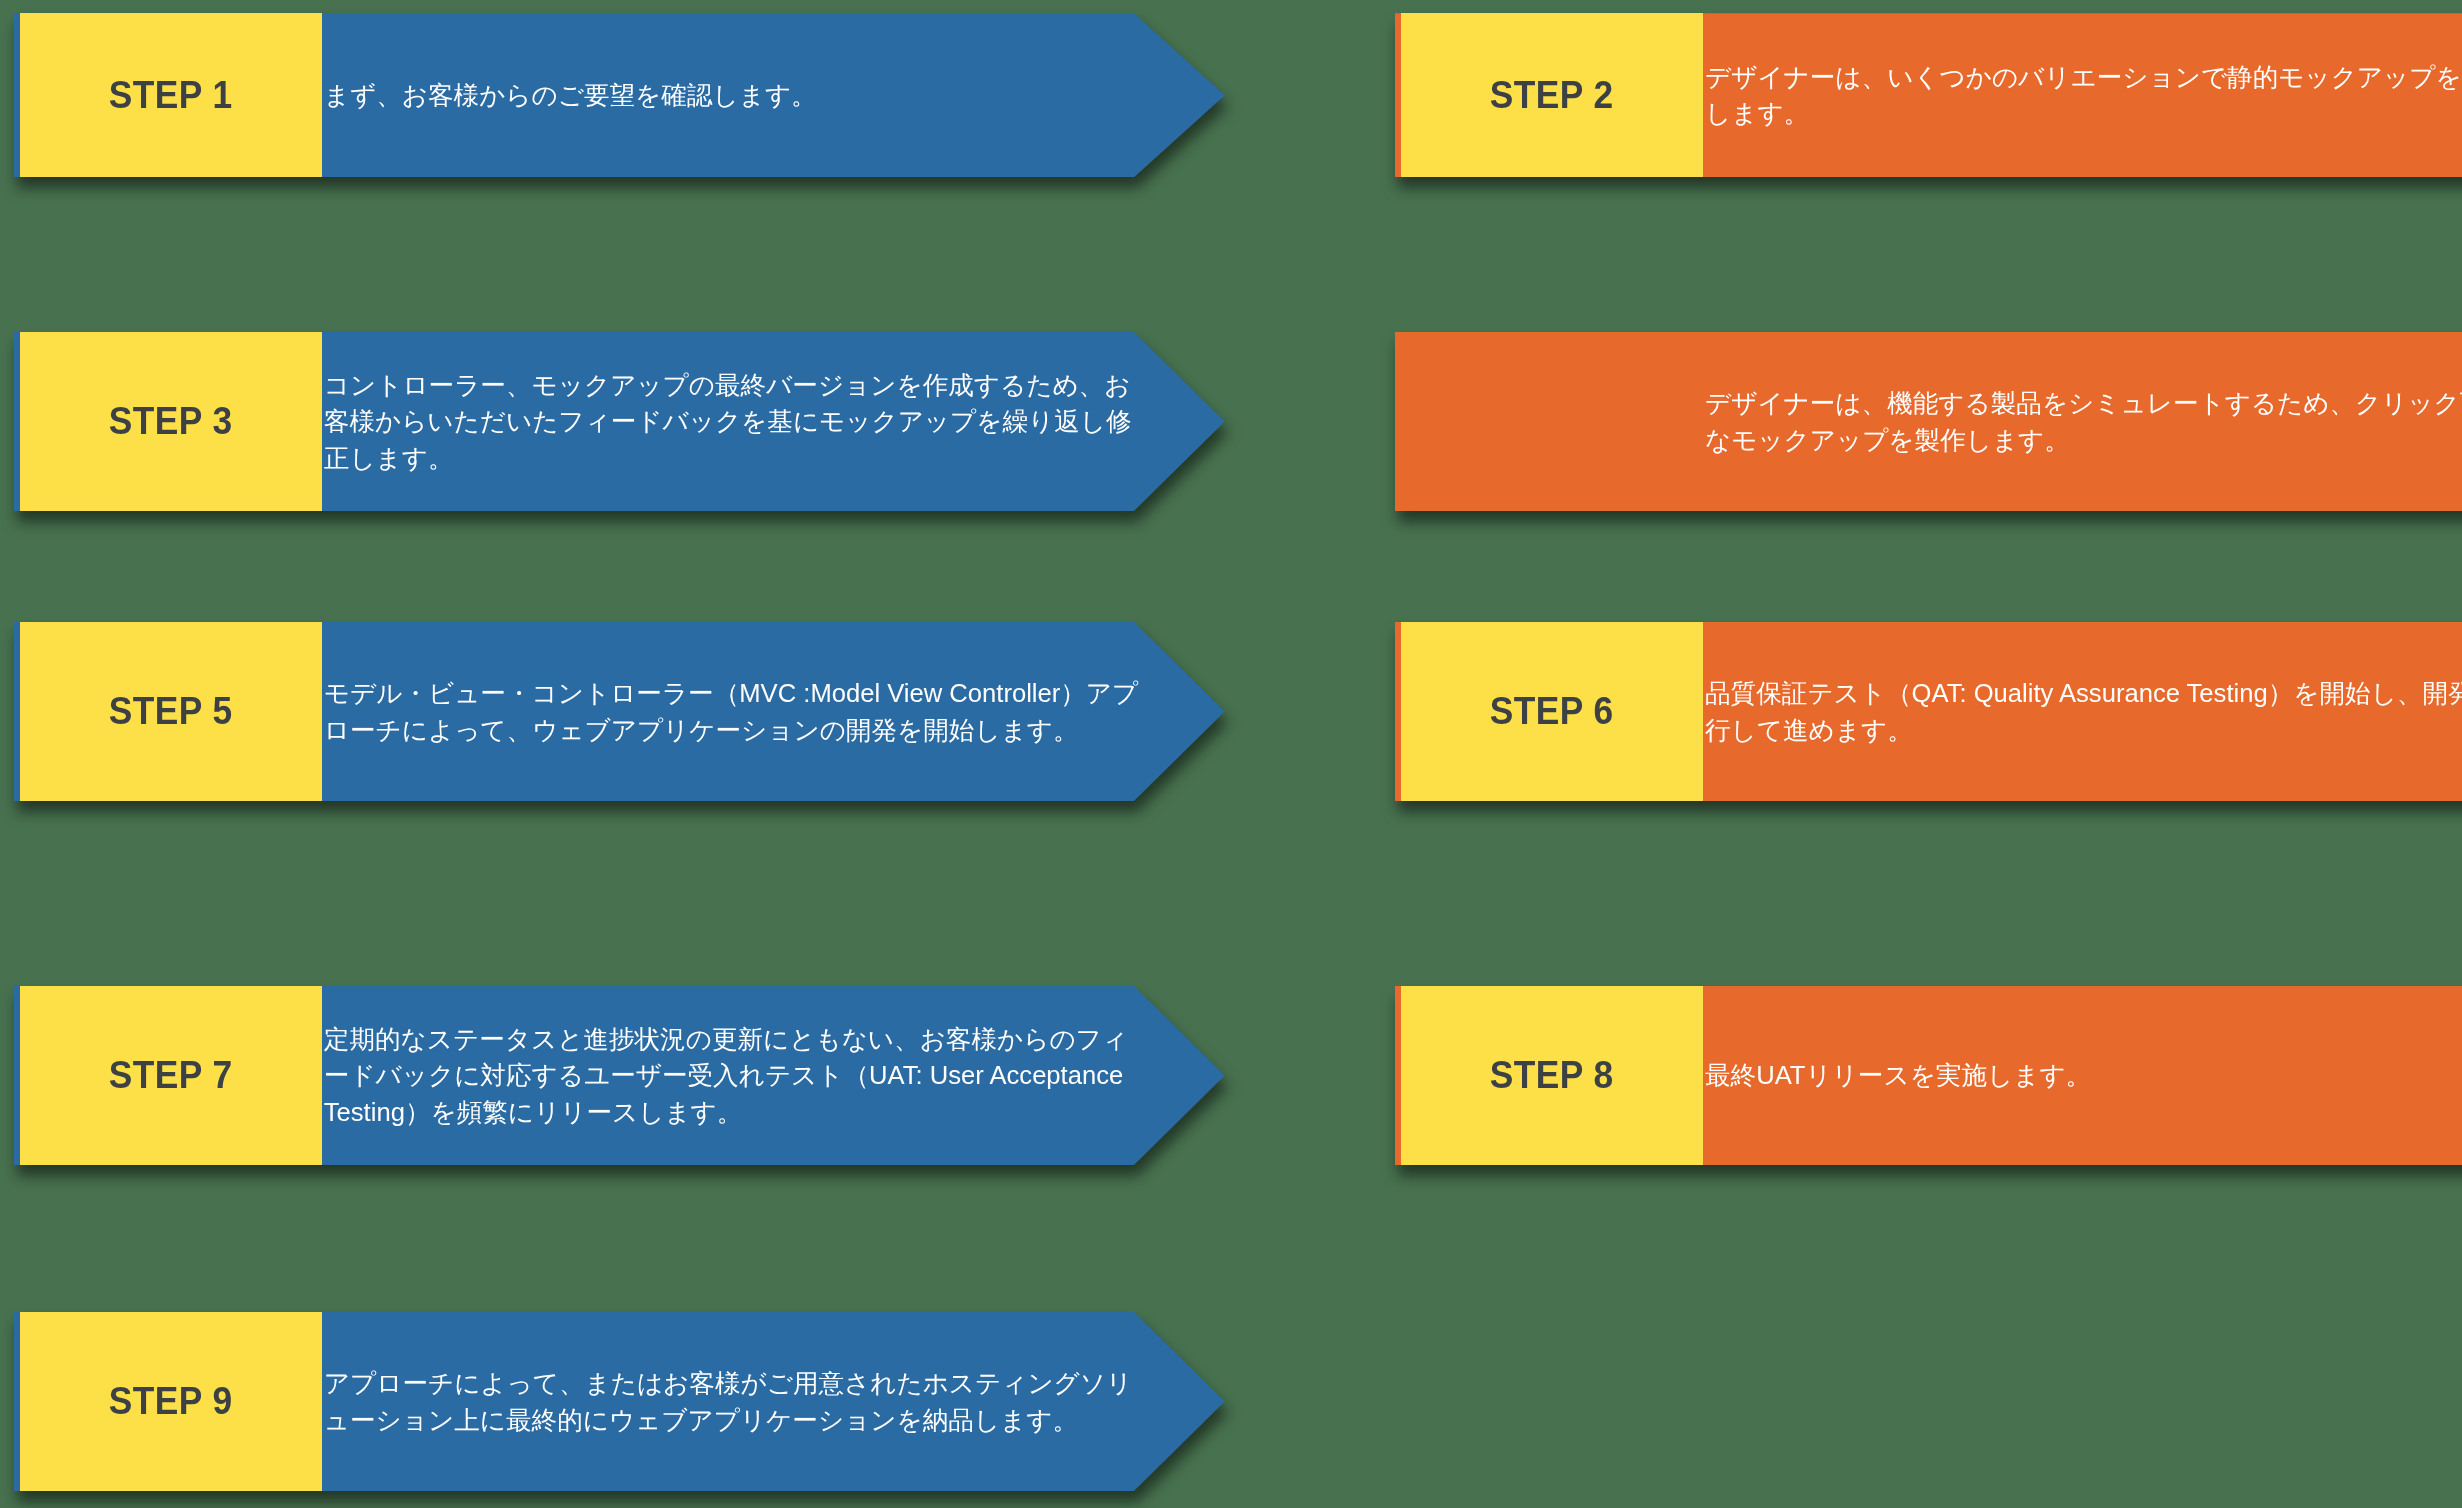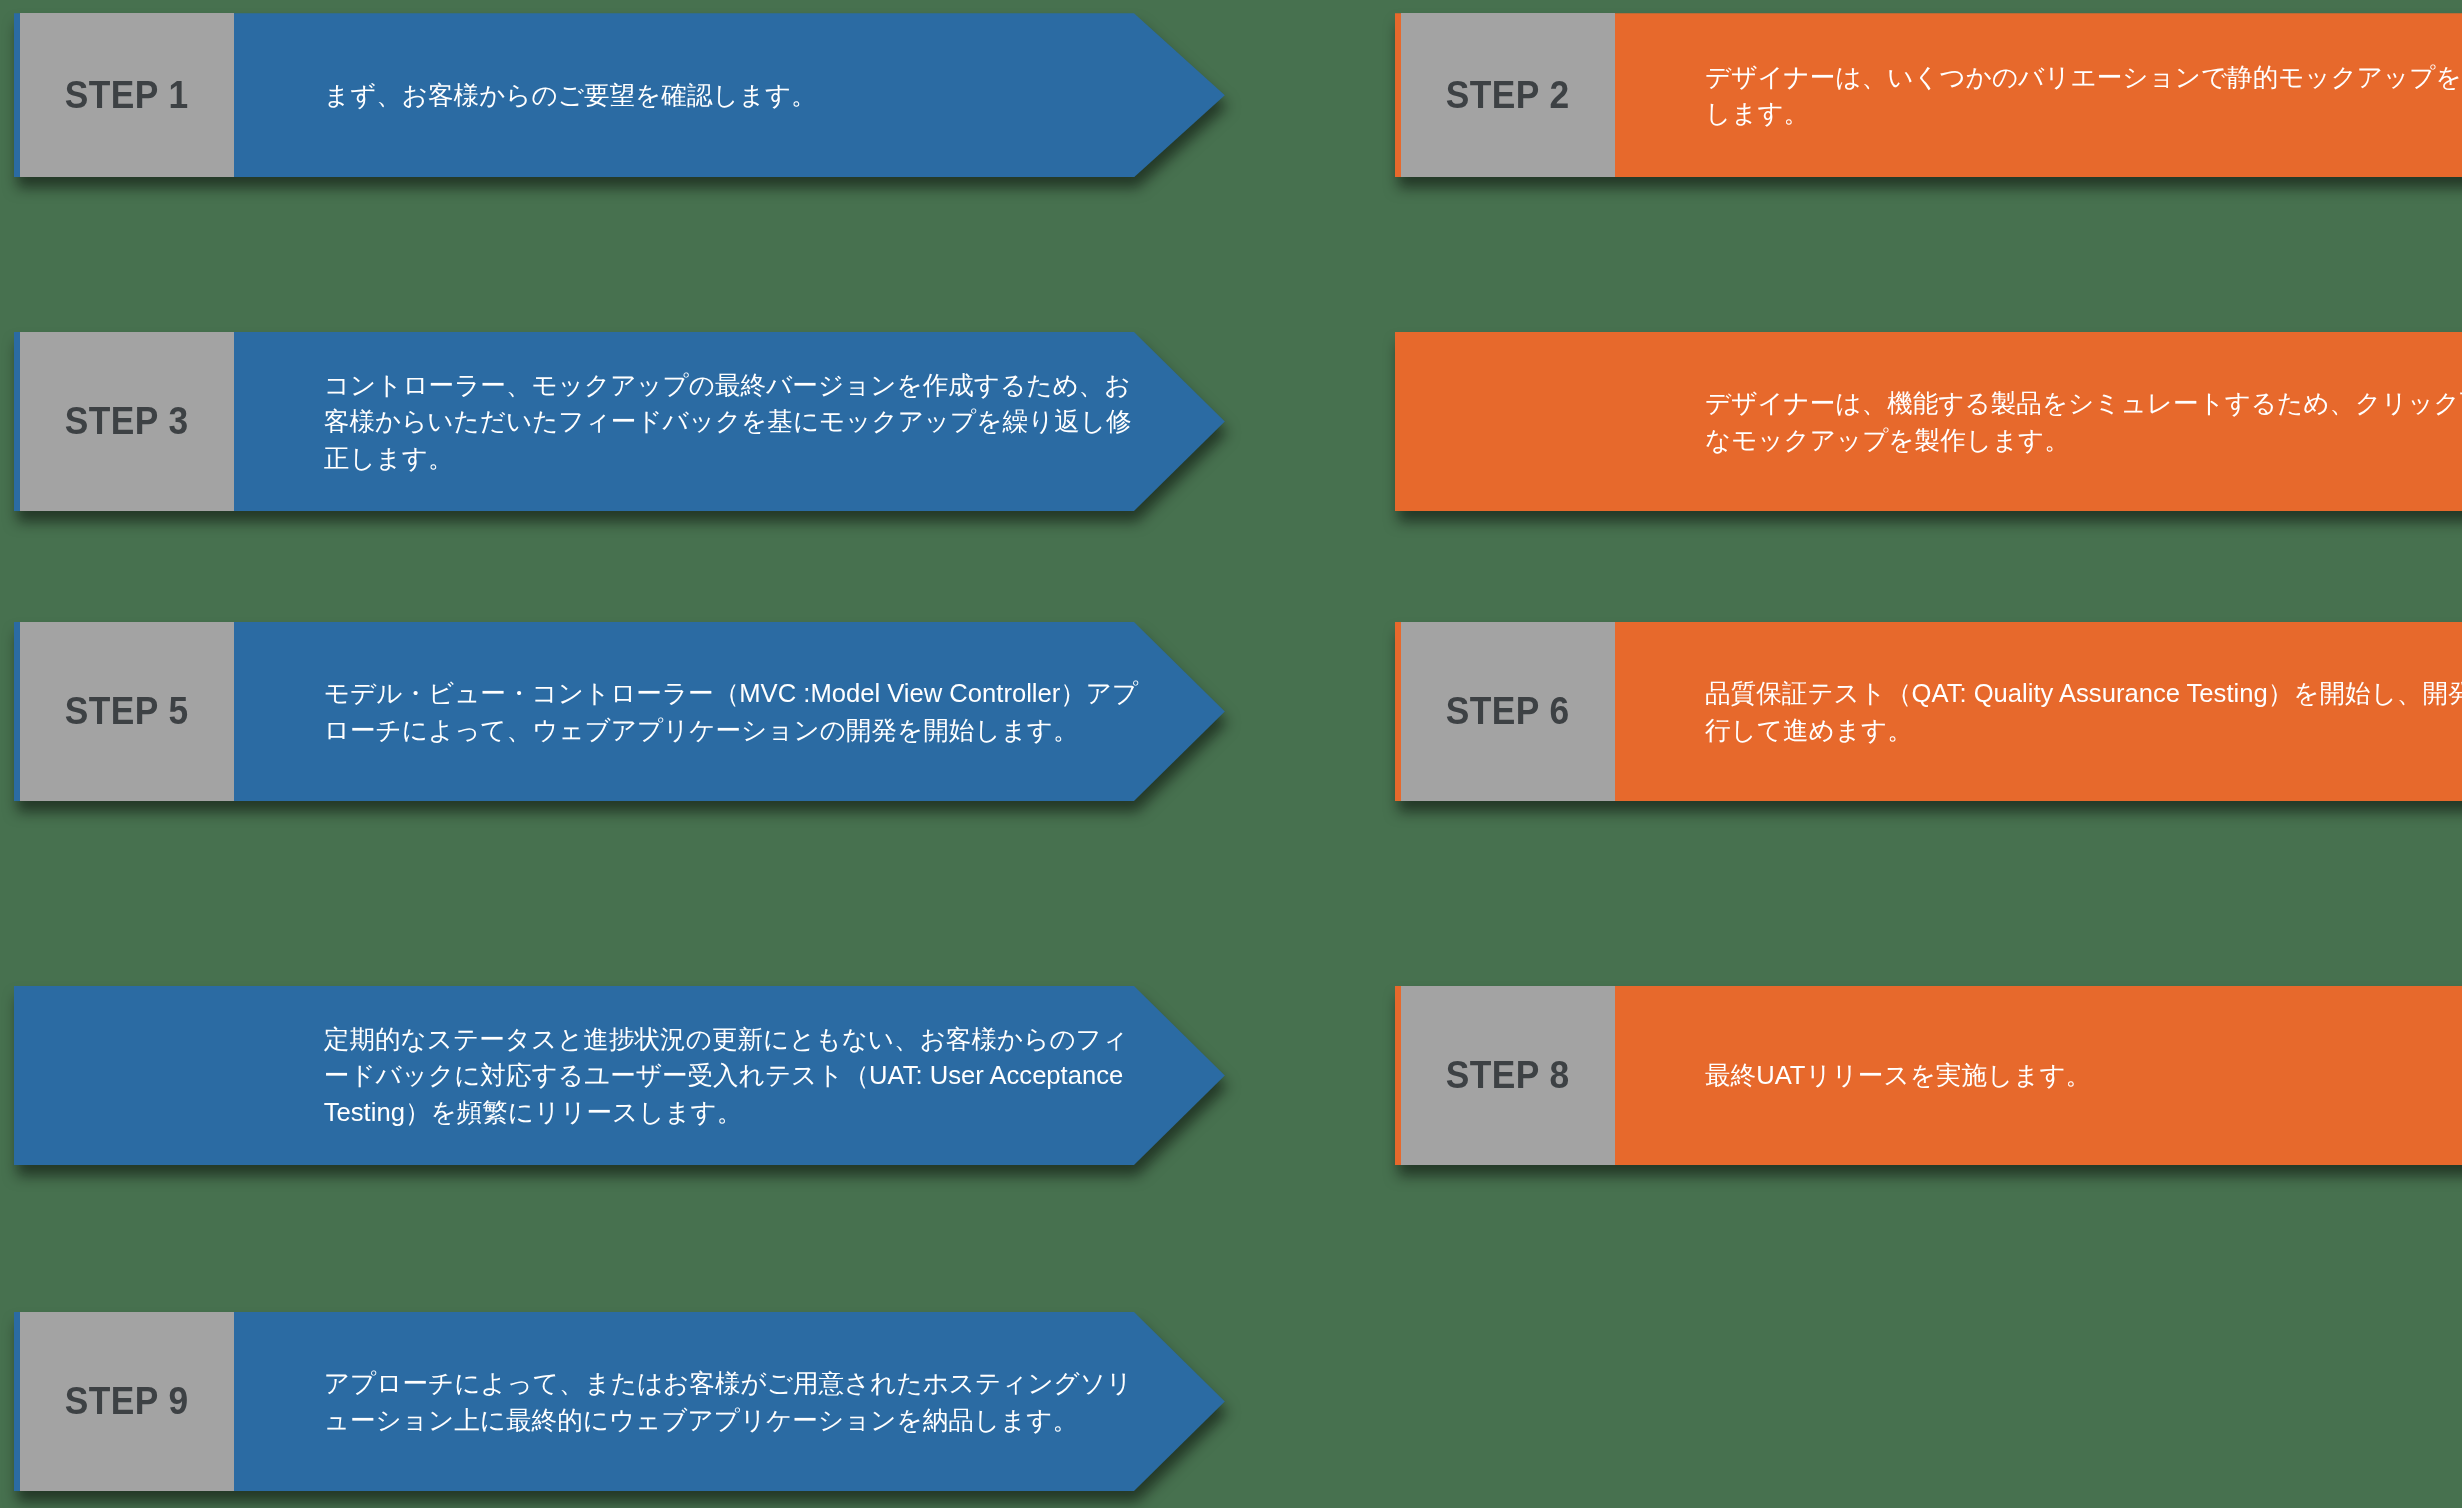--- a/index.html
+++ b/index.html
@@ -26,22 +26,22 @@
     clip-path: polygon(0 0, 92.5% 0, 100% 50%, 92.5% 100%, 0 100%);
   }
   .banner.blue   .arrow { background: #2B6BA3; }
   .banner.orange .arrow { background: #E7692C; }
 
   .label-box {
     position: absolute;
     left: 5.9px;
     top: 0;
     height: 100%;
-    width: 214px;
-    background: #a3a3a3;
+    width: 302px;
+    background: #fde047;
     display: flex;
     align-items: center;
     justify-content: center;
   }
 
   .step-label {
     font-size: 38px;
     font-weight: bold;
     color: #3D4144;
     letter-spacing: 0.5px;
@@ -115,20 +115,23 @@
   <div class="banner orange col-right row-3">
     <div class="arrow"></div>
     <div class="label-box">
       <span class="step-label">STEP 6</span>
     </div>
     <div class="desc">品質保証テスト（QAT: Quality Assurance Testing）を開始し、開発と並行して進めます。</div>
   </div>
 
   <div class="banner blue col-left row-4">
     <div class="arrow"></div>
+    <div class="label-box">
+      <span class="step-label">STEP 7</span>
+    </div>
     <div class="desc">定期的なステータスと進捗状況の更新にともない、お客様からのフィードバックに対応するユーザー受入れテスト（UAT: User Acceptance Testing）を頻繁にリリースします。</div>
   </div>
 
   <div class="banner orange col-right row-4">
     <div class="arrow"></div>
     <div class="label-box">
       <span class="step-label">STEP 8</span>
     </div>
     <div class="desc">最終UATリリースを実施します。</div>
   </div>

